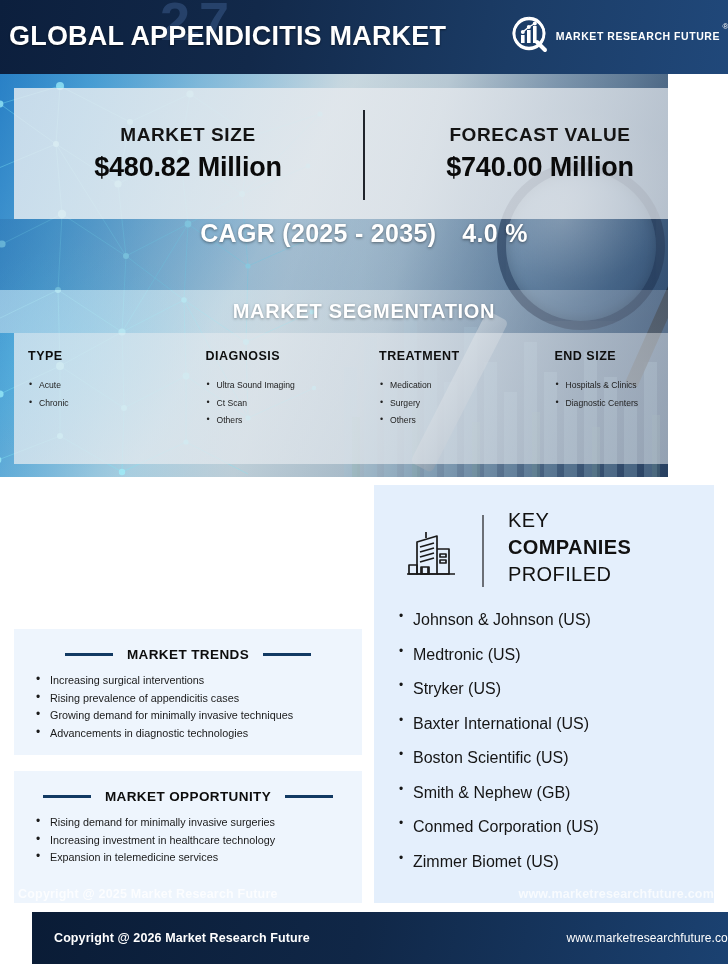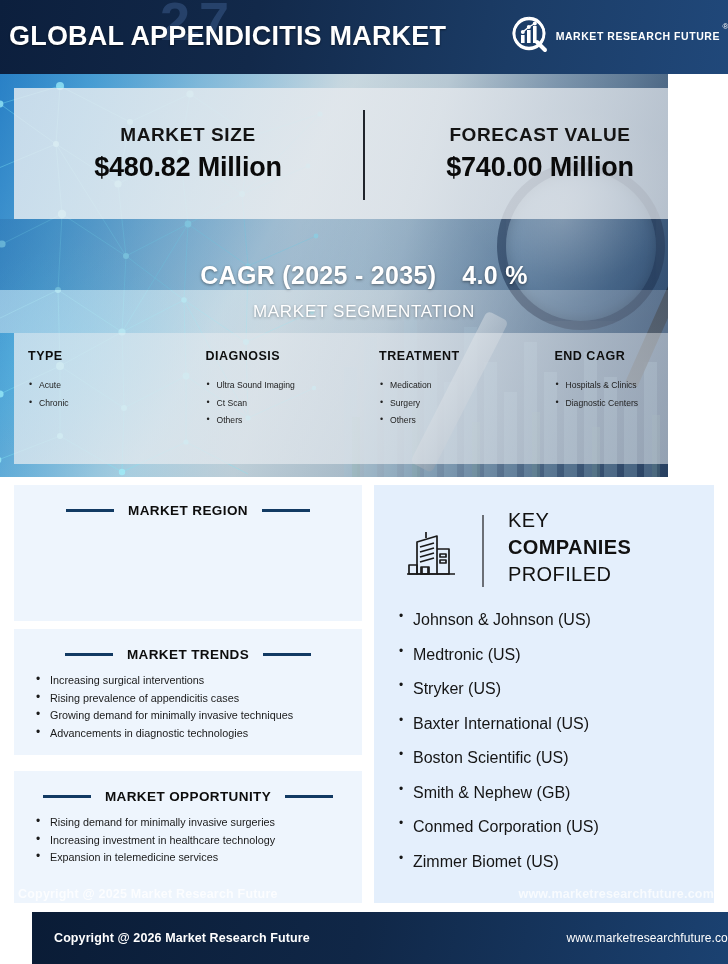--- a/index.html
+++ b/index.html
@@ -92,35 +92,35 @@
   .metric-label { font-size: 19px; font-weight: bold; color: #141414; letter-spacing: .6px; }
   .metric-value { font-size: 27px; font-weight: bold; color: #0a0a0a; margin-top: 6px; letter-spacing: -.2px; }
   .metric-divider {
     position: absolute; left: 349px; top: 22px; width: 2px; height: 90px;
     background: #20242b;
   }
 
   .cagr-band {
     position: absolute; left: 0; top: 145px; width: 728px; height: 71px;
     background: linear-gradient(100deg, rgba(40,105,165,.34), rgba(95,140,180,.30) 50%, rgba(38,70,110,.40));
-    display: flex; align-items: flex-end; justify-content: center;
+    display: flex; align-items: flex-start; justify-content: center;
   }
   .cagr-text {
     font-size: 25px; font-weight: bold; color: #ffffff; letter-spacing: .3px;
     text-shadow: 0 1px 3px rgba(0,0,0,.45);
   }
   .cagr-text .pct { margin-left: 26px; }
 
   .seg-band {
     position: absolute; left: 0; top: 216px; width: 728px; height: 43px;
     background: linear-gradient(100deg, rgba(222,234,241,.50), rgba(205,218,228,.42) 50%, rgba(130,150,175,.40));
     display: flex; align-items: center; justify-content: center;
   }
   .seg-title {
-    font-size: 17px; font-weight: normal; color: #ffffff; letter-spacing: .7px;
+    font-size: 20px; font-weight: bold; color: #ffffff; letter-spacing: .7px;
     text-shadow: 0 1px 3px rgba(0,0,0,.35);
   }
 
   .seg-panel {
     position: absolute; left: 14px; top: 259px; width: 700px; height: 131px;
     background: linear-gradient(100deg, rgba(233,238,242,.72), rgba(223,229,235,.74) 55%, rgba(205,213,222,.62));
     display: flex;
   }
   .seg-col { flex: 1; padding: 16px 0 0 14px; }
   .seg-col.c2 { padding-left: 18px; }
@@ -353,38 +353,31 @@
       </div>
       <div class="seg-col c3">
         <h4>TREATMENT</h4>
         <ul>
           <li>Medication</li>
           <li>Surgery</li>
           <li>Others</li>
         </ul>
       </div>
       <div class="seg-col c4">
-        <h4>END CAGR</h4>
+        <h4>END SIZE</h4>
         <ul>
           <li>Hospitals &amp; Clinics</li>
           <li>Diagnostic Centers</li>
         </ul>
       </div>
     </div>
   </div>
 
   <div class="lower">
 
-    <div class="card card-region">
-      <div class="card-head">
-        <span class="rule"></span>
-        <h3>MARKET REGION</h3>
-        <span class="rule"></span>
-      </div>
-    </div>
 
     <div class="card card-trends">
       <div class="card-head">
         <span class="rule"></span>
         <h3>MARKET TRENDS</h3>
         <span class="rule"></span>
       </div>
       <ul class="bullets">
         <li>Increasing surgical interventions</li>
         <li>Rising prevalence of appendicitis cases</li>

